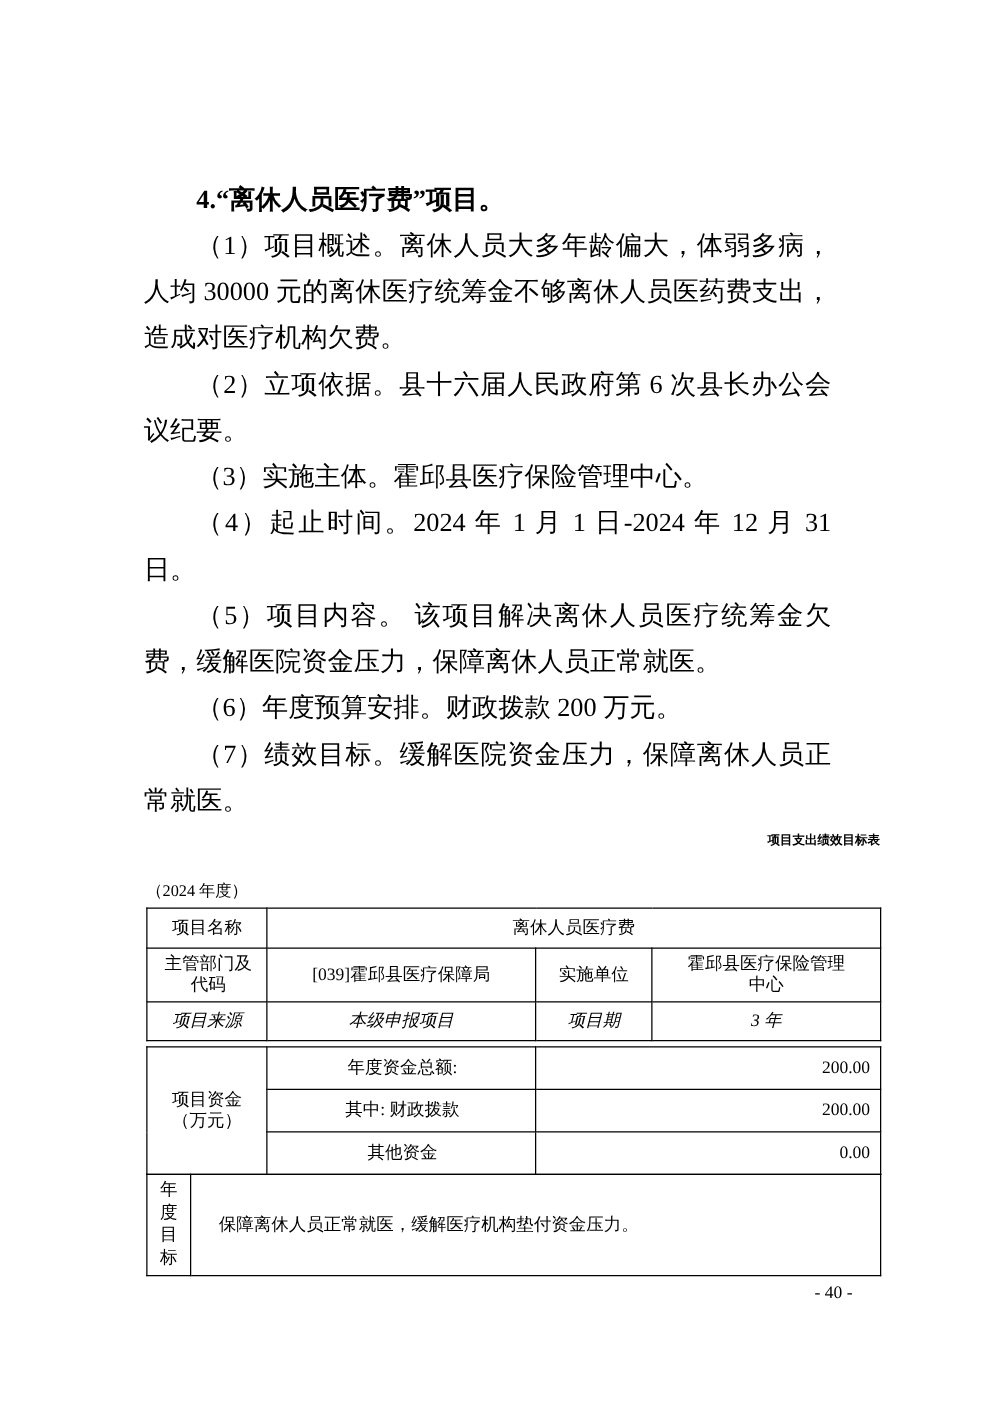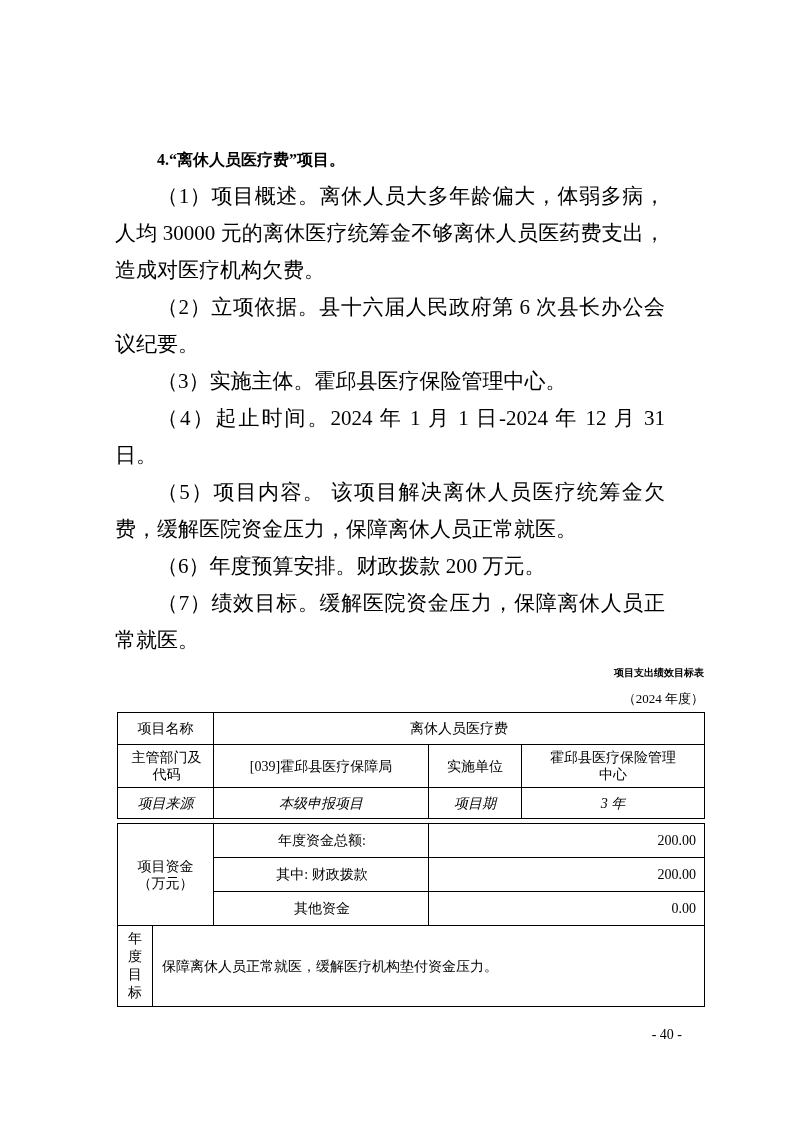--- a/index.html
+++ b/index.html
@@ -16,21 +16,21 @@
   }
 
   .content {
     position: absolute;
     left: 115px;
     top: 141px;
     width: 550px;
   }
 
   .heading {
-    font-size: 16px;
+    font-size: 21px;
     font-weight: bold;
     line-height: 37px;
     text-indent: 42px;
     margin: 0;
   }
 
   .para {
     font-size: 21px;
     line-height: 37px;
     text-indent: 42px;
@@ -47,23 +47,23 @@
 
   .tbl-title {
     font-size: 10px;
     font-weight: bold;
     text-align: right;
     line-height: 22px;
   }
 
   .tbl-subtitle {
     font-size: 13px;
-    text-align: right;
+    text-align: left;
     line-height: 18px;
-    margin-top: 6px;
+    margin-top: 20px;
   }
 
   table {
     border-collapse: collapse;
     width: 587px;
     table-layout: fixed;
     font-size: 14px;
   }
 
   td {
@@ -88,21 +88,21 @@
   .left  { text-align: center; padding-left: 8px; }
   .right { text-align: right; padding-right: 8px; }
   .pre   { white-space: pre-line; }
 
   .goal-label {
     padding: 4px 2px;
     line-height: 18px;
   }
   .goal-value {
     text-align: left;
-    padding-left: 9px;
+    padding-left: 22px;
   }
 
   .page-number {
     position: absolute;
     top: 1026px;
     right: 111px;
     font-size: 14px;
     line-height: 18px;
   }
 </style>

